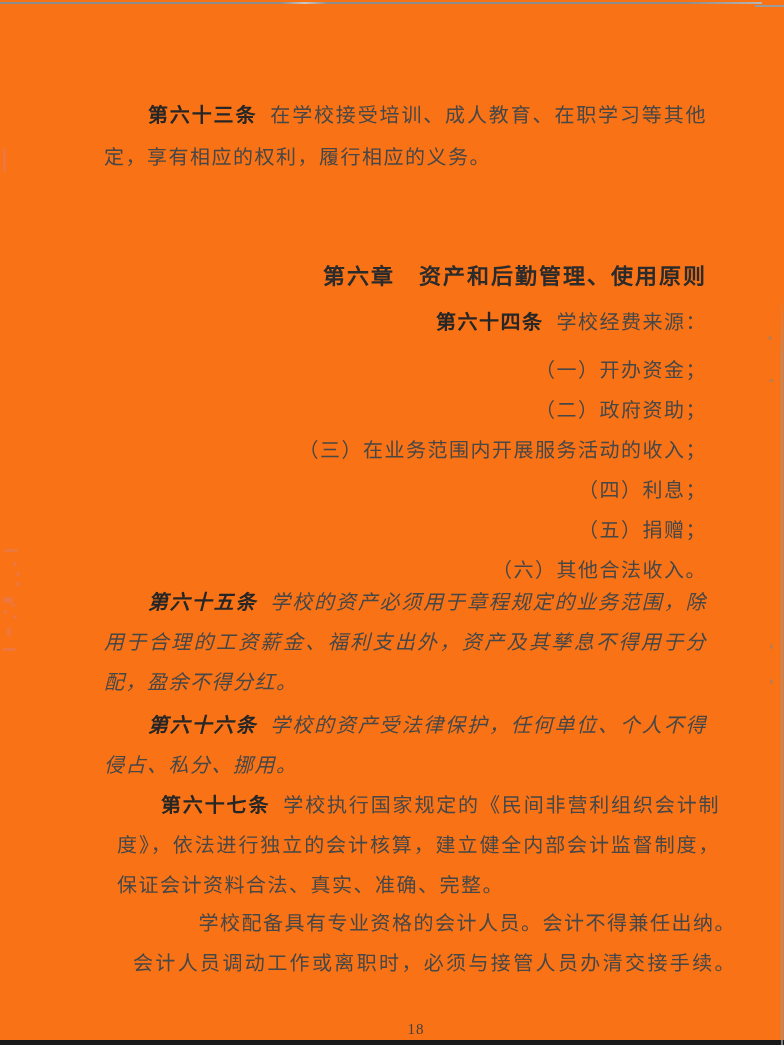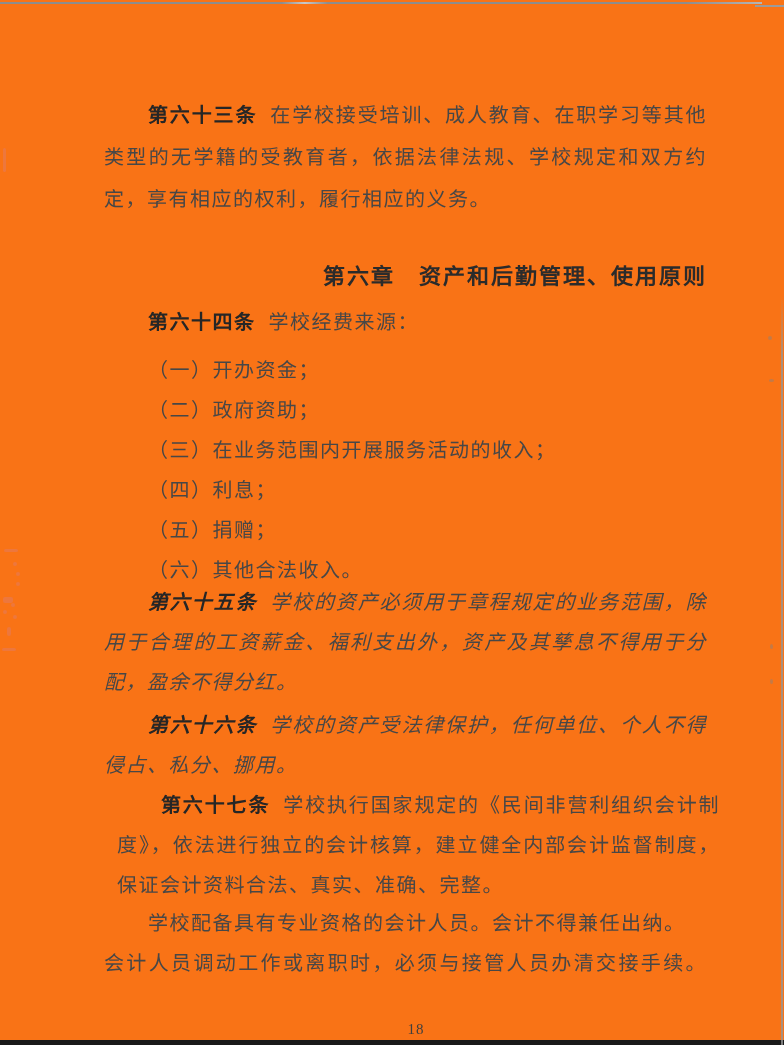--- a/index.html
+++ b/index.html
@@ -29,21 +29,21 @@
   .speck{position:absolute;background:rgba(130,130,130,.45);border-radius:50%;}
   .pink{position:absolute;background:rgba(219,125,125,.38);border-radius:2px;}
   
   .block{
     position:absolute;left:104px;width:603px;
     font-size:20px;line-height:40px;letter-spacing:1.5px;
     color:#474747;
   }
   .line{height:40px;overflow:hidden;}
   .p63{line-height:42px}.p63 .line{height:42px}
-  .indent{padding-left:44px;}
+  .indent{padding-left:44px;text-align:right;}
   .j{text-align:justify;text-align-last:justify;}
   .lead{
     font-family:"Liberation Sans", sans-serif;
     font-weight:bold;color:#262626;margin-right:13px;letter-spacing:1.5px;
   }
   .chapter{
     font-family:"Liberation Sans", sans-serif;
     font-weight:bold;font-size:22px;color:#2b2b2b;
     text-align:center;letter-spacing:2px;line-height:42px;
   }
@@ -76,21 +76,20 @@
   <div class="pink" style="left:7px;top:627px;width:4px;height:9px;"></div>
   <div class="pink" style="left:2px;top:648px;width:14px;height:3px;"></div>
 
   <div class="speck" style="left:768px;top:336px;width:4px;height:4px;"></div>
   <div class="speck" style="left:769px;top:379px;width:5px;height:3px;"></div>
   <div class="speck" style="left:770px;top:644px;width:3px;height:5px;"></div>
   <div class="speck" style="left:770px;top:679px;width:3px;height:5px;"></div>
 
   <div class="block p63" style="top:94px;">
     <div class="line indent j"><span class="lead">第六十三条</span><span>在学校接受培训、成人教育、在职学习等其他</span></div>
-    <div class="line j">类型的无学籍的受教育者，依据法律法规、学校规定和双方约</div>
     <div class="line">定，享有相应的权利，履行相应的义务。</div>
   </div>
 
   <div class="block chapter" style="top:256px;text-align:right;">第六章　资产和后勤管理、使用原则</div>
 
   <div class="block" style="top:302px;">
     <div class="line indent"><span class="lead">第六十四条</span><span>学校经费来源：</span></div>
   </div>
 
   <div class="block" style="top:350px;">
@@ -112,20 +111,20 @@
     <div class="line indent j"><span class="lead">第六十六条</span><span>学校的资产受法律保护，任何单位、个人不得</span></div>
     <div class="line">侵占、私分、挪用。</div>
   </div>
 
   <div class="block" style="top:785px;margin-left:13px;">
     <div class="line indent j"><span class="lead">第六十七条</span><span>学校执行国家规定的《民间非营利组织会计制</span></div>
     <div class="line j">度》，依法进行独立的会计核算，建立健全内部会计监督制度，</div>
     <div class="line">保证会计资料合法、真实、准确、完整。</div>
   </div>
 
-  <div class="block" style="top:903px;">
+  <div class="block" style="top:903px;margin-left:29px;">
     <div class="line indent">学校配备具有专业资格的会计人员。会计不得兼任出纳。</div>
     <div class="line j">会计人员调动工作或离职时，必须与接管人员办清交接手续。</div>
   </div>
 
   <div class="pagenum">18</div>
 
 </div>
 
 </body></html>

